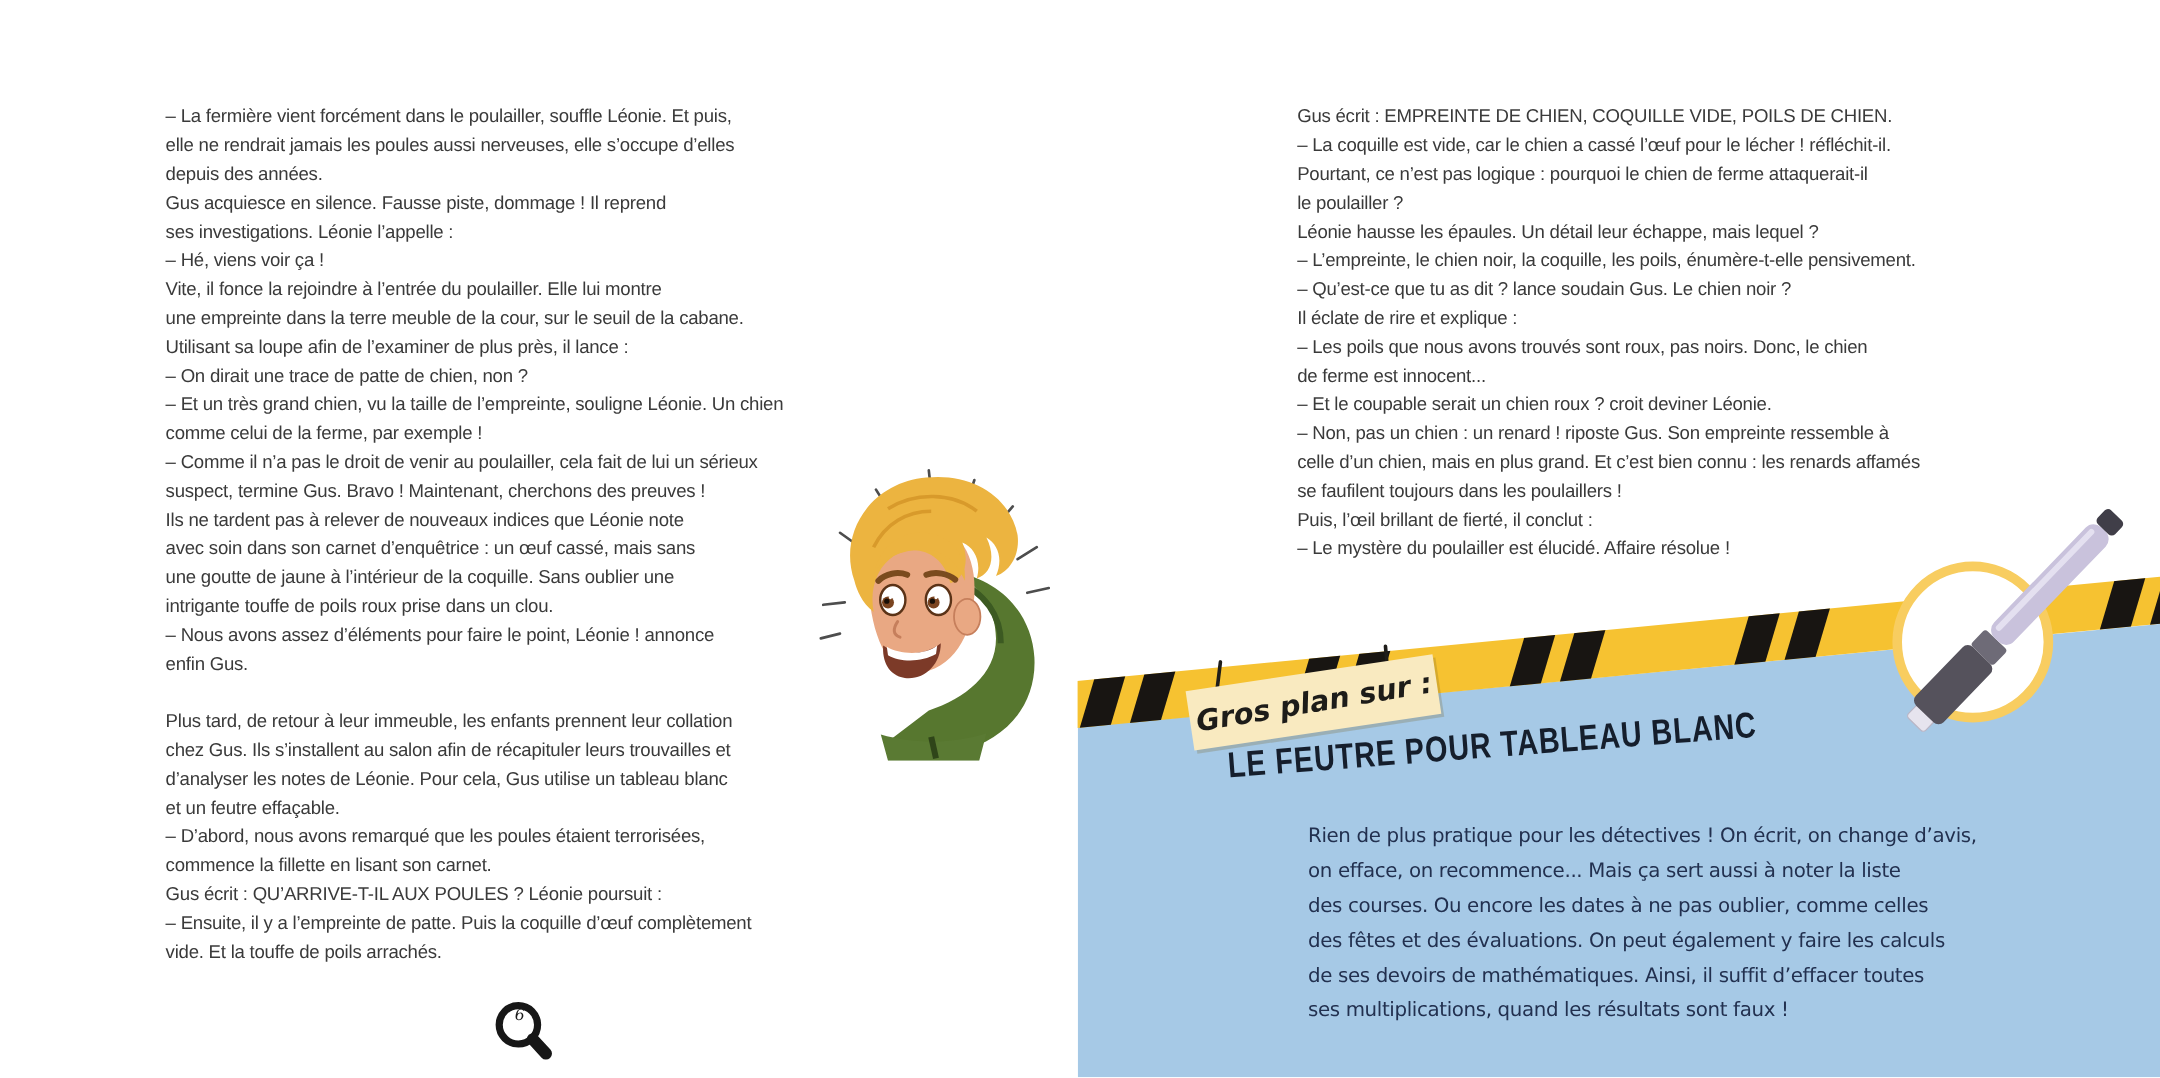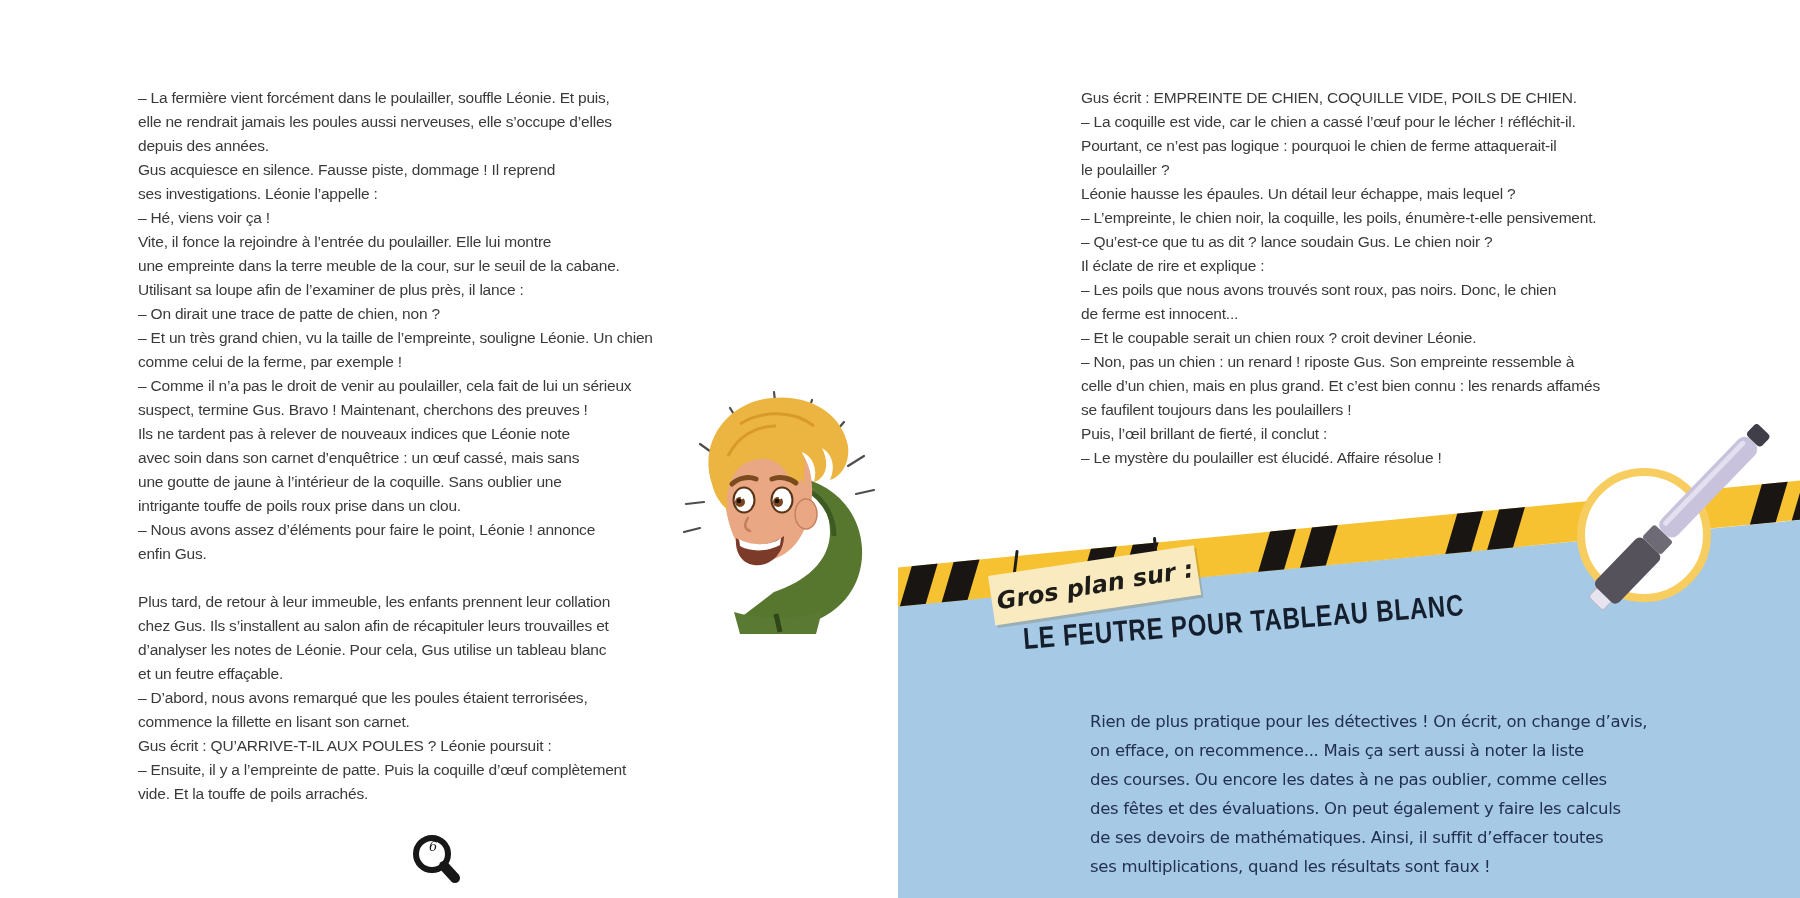--- a/index.html
+++ b/index.html
@@ -62,21 +62,21 @@
   #focus-title{
     position:absolute;left:124px;top:212px;
     font-family:"Liberation Sans",sans-serif;font-weight:bold;
     font-size:30px;letter-spacing:1px;color:#151e2c;white-space:nowrap;
     transform:rotate(-4.4deg) scaleX(0.8);transform-origin:left top;
   }
   #focus-body{
     position:absolute;left:192px;top:272px;white-space:pre;
     font-family:"DejaVu Sans",sans-serif;
     font-size:16.5px;line-height:29px;letter-spacing:-0.3px;
-    color:#22304f;font-weight:500;margin-top:25px;
+    color:#22304f;font-weight:500;
   }
   #marker-wrap{position:absolute;left:654px;top:-8px;width:250px;height:215px;}
 
   
   #boy-wrap{position:absolute;left:682px;top:386px;width:195px;height:248px;}
 </style>
 </head>
 <body>
 
 <div id="left-story" class="story">– La fermière vient forcément dans le poulailler, souffle Léonie. Et puis,

